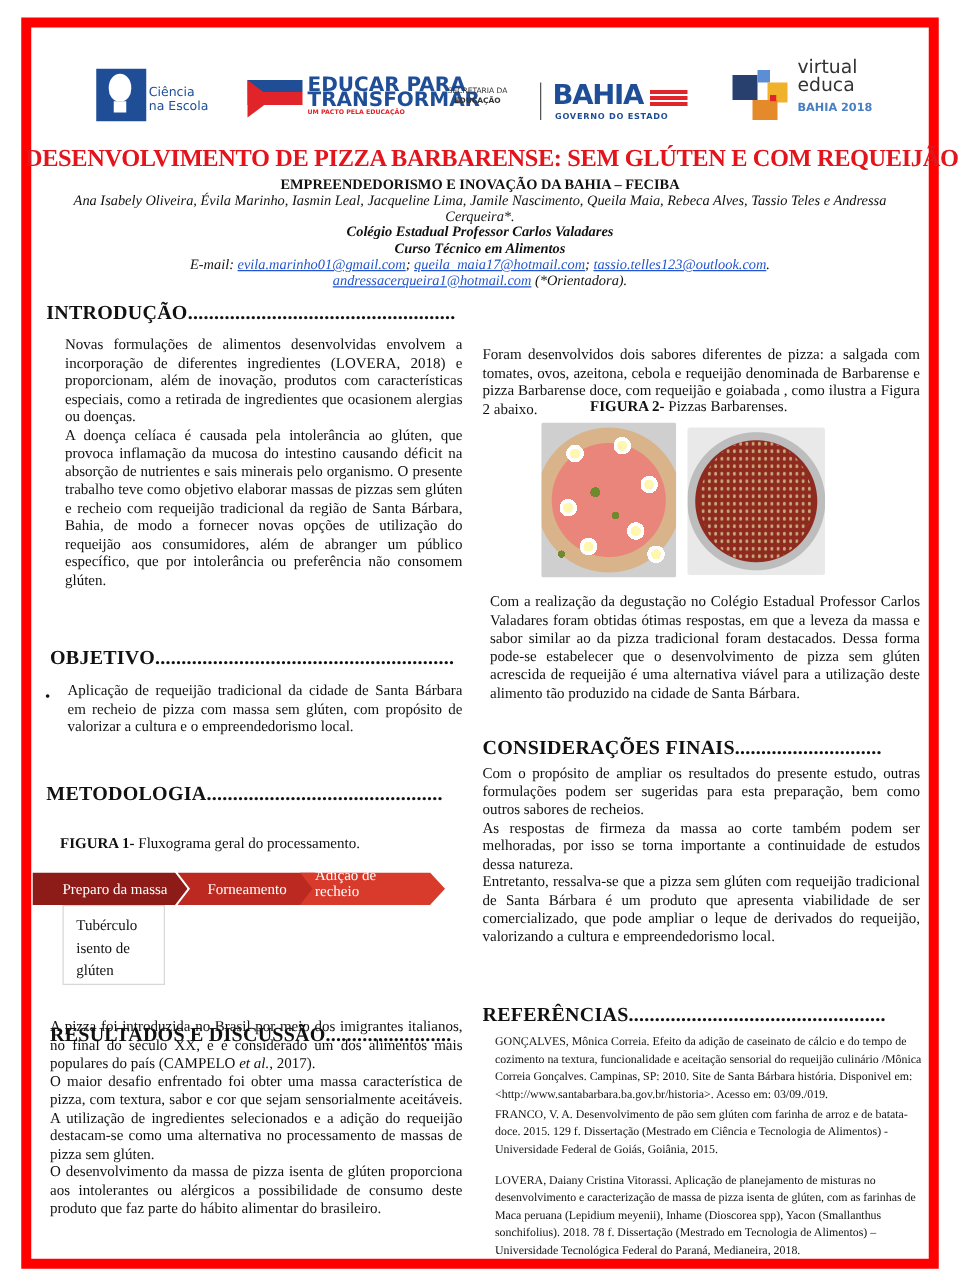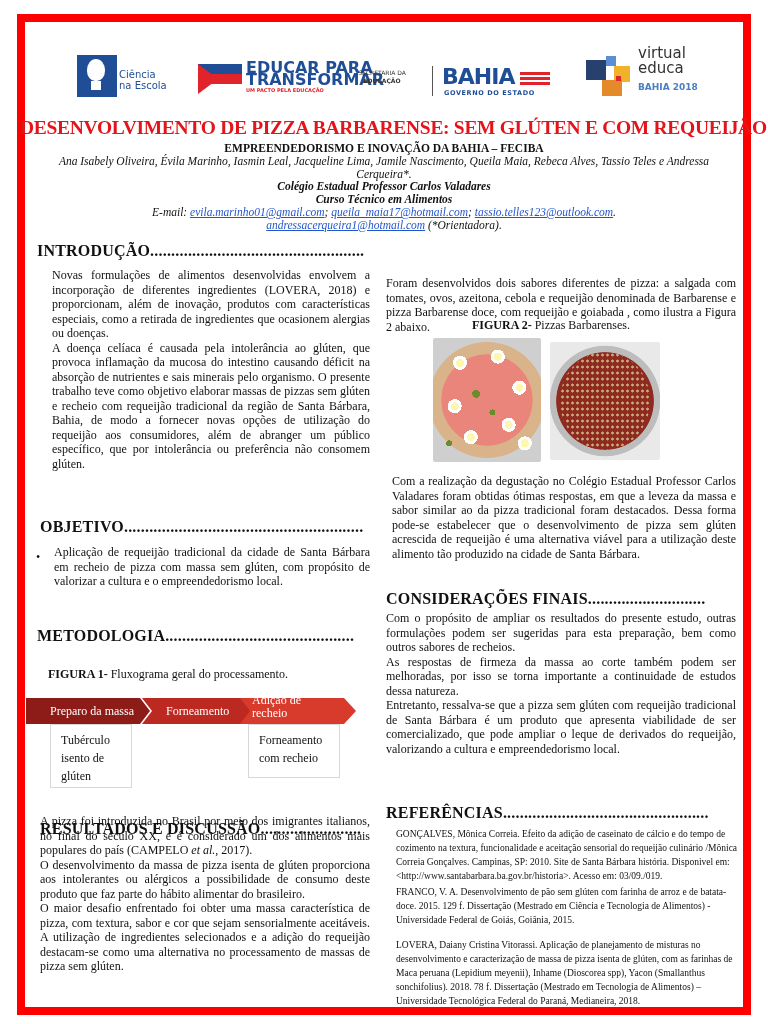--- a/index.html
+++ b/index.html
@@ -187,28 +187,27 @@
       </svg>
     <span>Forneamento</span>
   </div>
   <div class="chev" style="left:214px; width:116px; line-height:13px;">
     <svg width="116" height="26">
         <polygon points="0,0 104,0 116,13 104,26 0,26 10,13" fill="#d83a2c"></polygon>
       </svg>
     <span style="white-space:normal; width:80px; padding-left:12px; margin-top:-4px;">Adição de recheio</span>
   </div>
   <div class="box" style="left:24px; width:82px; height:64px;">Tubérculo isento de glúten</div>
-  <div class="box" style="left:222px; width:92px; height:54px;">Forneamento com recheio</div>
 </div>
 
 <div class="h" style="left:40px; top:796px;margin-top:24px;">RESULTADOS E DISCUSSÃO........................</div>
 <div class="p" style="left:40px; top:814px; width:330px;">
   <span class="pp"><span>A pizza foi introduzida no Brasil por meio dos imigrantes italianos, no final do século XX, e é considerado um dos alimentos mais populares do país (CAMPELO </span><i>et al.</i><span>, 2017).</span></span>
+  <span class="pp">O maior desafio enfrentado foi obter uma massa característica de pizza, com textura, sabor e cor que sejam sensorialmente aceitáveis. A utilização de ingredientes selecionados e a adição do requeijão destacam-se como uma alternativa no processamento de massas de pizza sem glúten.</span>
   <span class="pp">O desenvolvimento da massa de pizza isenta de glúten proporciona aos intolerantes ou alérgicos a possibilidade de consumo deste produto que faz parte do hábito alimentar do brasileiro.</span>
-  <span class="pp">O maior desafio enfrentado foi obter uma massa característica de pizza, com textura, sabor e cor que sejam sensorialmente aceitáveis. A utilização de ingredientes selecionados e a adição do requeijão destacam-se como uma alternativa no processamento de massas de pizza sem glúten.</span>
 </div>
 
 <div class="p" style="left:386px; top:244px; width:350px;margin-top:32px;">Foram desenvolvidos dois sabores diferentes de pizza: a salgada com tomates, ovos, azeitona, cebola e requeijão denominada de Barbarense e pizza Barbarense doce, com requeijão e goiabada , como ilustra a Figura 2 abaixo.</div>
 <div class="fig-cap" style="left:472px; top:318px;">
   <b>FIGURA 2-</b><span>  Pizzas Barbarenses.</span>
 </div>
 <div class="pizza pizza1"></div>
 <div class="pizza pizza2"></div>
 
 <div class="p" style="left:392px; top:474px; width:344px;">Com a realização da degustação no Colégio Estadual Professor Carlos Valadares foram obtidas ótimas respostas, em que a leveza da massa e sabor similar ao da pizza tradicional foram destacados. Dessa forma pode-se estabelecer que o desenvolvimento de pizza sem glúten acrescida de requeijão é uma alternativa viável para a utilização deste alimento tão produzido na cidade de Santa Bárbara.</div>

